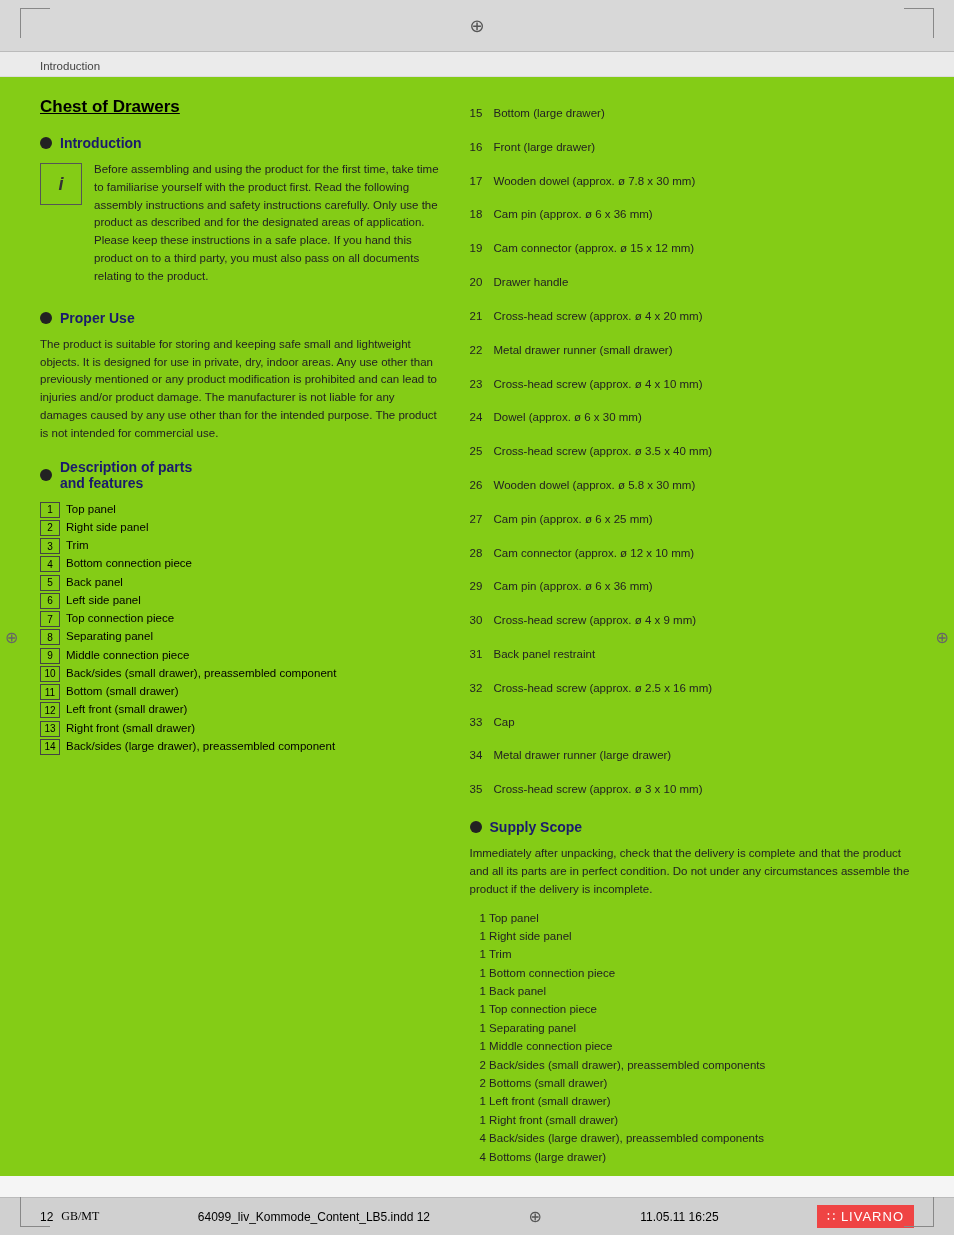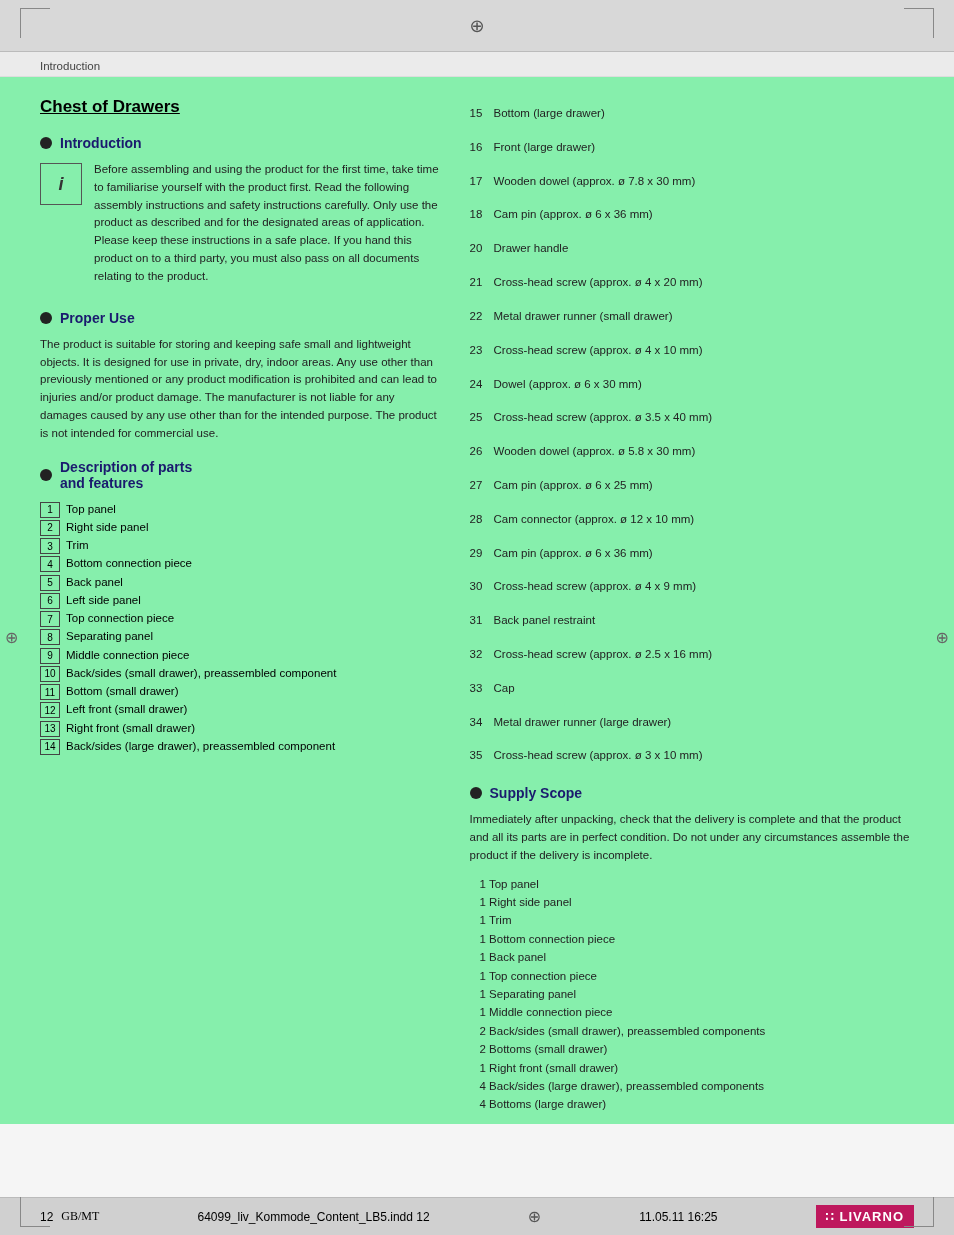--- a/index.html
+++ b/index.html
@@ -54,21 +54,21 @@
     }
     .section-label {
       font-size: 11.5px;
       color: #444;
       padding: 8px 40px 4px 40px;
       background: #ebebeb;
       border-bottom: 1px solid #ddd;
     }
     .content-area {
       padding: 12px 40px 10px 40px;
-      background: #86efac;
+      background: #84cc16;
       display: flex;
       gap: 0;
     }
     .left-column {
       width: 48%;
       padding-right: 20px;
     }
     .right-column {
       width: 52%;
       padding-left: 10px;
@@ -179,25 +179,25 @@
     .bottom-bar {
       background: #d0d0d0;
       height: 38px;
       display: flex;
       align-items: center;
       padding: 0 40px;
       justify-content: space-between;
       border-top: 1px solid #bbb;
     }
     .logo-box {
-      background: #be185d;
+      background: #ef4444;
       color: white;
       padding: 4px 10px;
       font-size: 13px;
-      font-weight: bold;
+      font-weight: normal;
       letter-spacing: 1px;
     }
     .logo-area {
       display: flex;
       align-items: center;
       gap: 10px;
     }
     .page-num-area {
       display: flex;
       align-items: center;
@@ -355,20 +355,24 @@
               <span class="right-num">16</span>
               <span>Front (large drawer)</span>
             </li>
             <li>
               <span class="right-num">17</span>
               <span>Wooden dowel (approx. ø 7.8 x 30 mm)</span>
             </li>
             <li>
               <span class="right-num">18</span>
               <span>Cam pin (approx. ø 6 x 36 mm)</span>
+            </li>
+            <li>
+              <span class="right-num">19</span>
+              <span>Cam connector (approx. ø 15 x 12 mm)</span>
             </li>
             <li>
               <span class="right-num">20</span>
               <span>Drawer handle</span>
             </li>
             <li>
               <span class="right-num">21</span>
               <span>Cross-head screw (approx. ø 4 x 20 mm)</span>
             </li>
             <li>
@@ -440,20 +444,21 @@
         <li>1  Top panel</li>
             <li>1  Right side panel</li>
             <li>1  Trim</li>
             <li>1  Bottom connection piece</li>
             <li>1  Back panel</li>
             <li>1  Top connection piece</li>
             <li>1  Separating panel</li>
             <li>1  Middle connection piece</li>
             <li>2  Back/sides (small drawer), preassembled components</li>
             <li>2  Bottoms (small drawer)</li>
+            <li>1  Left front (small drawer)</li>
             <li>1  Right front (small drawer)</li>
             <li>4  Back/sides (large drawer), preassembled components</li>
             <li>4  Bottoms (large drawer)</li>
           </ul>
 
       </div>
 
     </div>
   </div>
 

